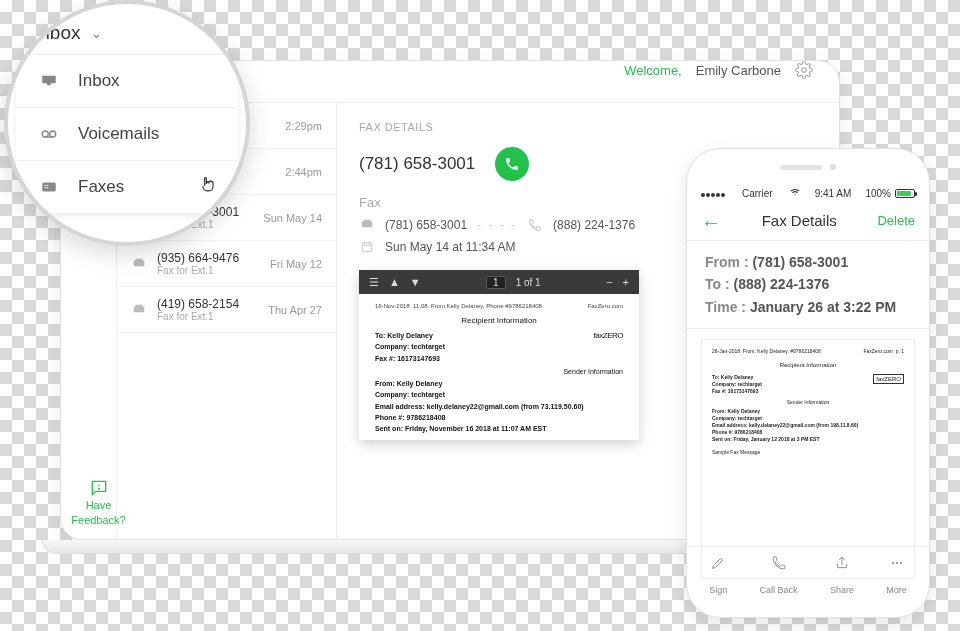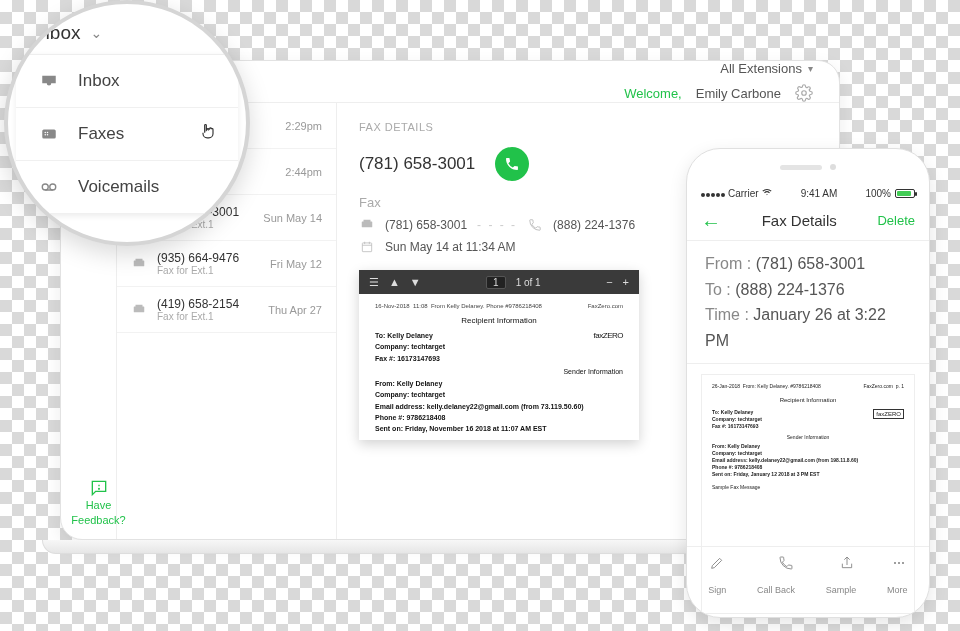--- a/index.html
+++ b/index.html
@@ -25,22 +25,22 @@
   }
   .laptop-base {
     position: absolute; top: 540px; left: 42px; width: 816px; height: 14px;
     background: linear-gradient(#f7f7f7,#e6e6e6);
     border-radius: 0 0 22px 22px;
     border: 1px solid #ddd; border-top: none;
   }
 
   
   .topbar {
-    display: flex; align-items: flex-end; justify-content: space-between;
-    height: 42px; padding: 0 26px; border-bottom: 1px solid #eee; font-size: 13px; color: #555; flex-direction: column;
+    display: flex; align-items: flex-start; justify-content: space-between;
+    height: 42px; padding: 0 26px; border-bottom: 1px solid #eee; font-size: 13px; color: #555;
   }
   .topbar-left { display: flex; gap: 24px; align-items: center; }
   .drop { display: inline-flex; align-items: center; gap: 6px; cursor: pointer; }
   .chev { font-size: 10px; color: #888; }
   .topbar-right { display: flex; align-items: center; gap: 14px; }
   .welcome { color: #21c24a; font-weight: 500; }
   .username { color: #555; }
   .gear { width: 18px; height: 18px; color: #aaa; }
   .gear svg { width: 100%; height: 100%; }
 
@@ -121,44 +121,44 @@
   .phone {
     position: absolute; top: 148px; left: 686px; width: 244px; height: 470px;
     background: #fff; border-radius: 34px; border: 1px solid #e0e0e0;
     box-shadow: 0 6px 18px rgba(0,0,0,.1);
     overflow: hidden;
   }
   .phone-top { height: 36px; display: flex; align-items: center; justify-content: center; }
   .speaker { width: 42px; height: 5px; background: #e4e4e4; border-radius: 3px; }
   .camera { width: 6px; height: 6px; background: #ddd; border-radius: 50%; margin-left: 8px; }
   .phone-status { display: flex; align-items: center; justify-content: space-between; padding: 2px 14px; font-size: 10px; color: #333; }
-  .phone-status .signal { display: flex; gap: 2px; align-items: center; }
+  .phone-status .signal { display: flex; gap: 16px; align-items: center; }
   .dots span { width: 4px; height: 4px; background: #333; border-radius: 50%; display: inline-block; margin-right: 1px; }
   .batt { display: flex; align-items: center; gap: 4px; }
   .batt .bar { width: 20px; height: 9px; border: 1px solid #333; border-radius: 2px; position: relative; }
   .batt .bar::after { content: ""; position: absolute; right: -3px; top: 2px; width: 2px; height: 4px; background: #333; border-radius: 1px; }
   .batt .fill { position: absolute; left: 1px; top: 1px; bottom: 1px; width: 14px; background: #42cc55; border-radius: 1px; }
 
   .phone-head { display: flex; align-items: center; justify-content: space-between; padding: 8px 14px; border-bottom: 1px solid #eee; }
   .phone-head .back { color: #21c24a; font-size: 20px; }
   .phone-head .title { font-size: 15px; color: #333; }
   .phone-head .del { color: #21c24a; font-size: 13px; }
 
-  .phone-meta { padding: 10px 18px; font-size: 16px; color: #555; border-bottom: 1px solid #eee; line-height: 1.6; }
+  .phone-meta { padding: 10px 18px; font-size: 14px; color: #555; border-bottom: 1px solid #eee; line-height: 1.6; font-weight: bold; }
   .phone-meta .k { color: #888; }
 
   .phone-doc { margin: 10px 14px; height: 240px; border: 1px solid #eee; font-size: 5px; padding: 8px 10px; font-family: "Courier New", monospace; color: #222; line-height: 1.4; overflow: hidden; }
   .phone-doc .topline { display: flex; justify-content: space-between; font-size: 5px; margin-bottom: 6px; }
   .phone-doc .riptitle { text-align: center; font-size: 6px; margin-bottom: 4px; }
   .phone-doc .senderlabel { text-align: center; font-size: 5px; margin: 4px 0 2px; }
   .phone-doc .brand { float: right; font-size: 6px; border: 1px solid #333; padding: 0 2px; }
   .phone-doc .msg { font-size: 5px; margin-top: 6px; }
 
   .phone-tabs { position: absolute; left: 0; right: 0; bottom: 14px; display: flex; justify-content: space-around; padding: 8px 6px; border-top: 1px solid #eee; }
-  .ptab { display: flex; flex-direction: column; align-items: flex-end; gap: 14px; font-size: 9px; color: #888; cursor: pointer; }
+  .ptab { display: flex; flex-direction: column; align-items: center; gap: 14px; font-size: 9px; color: #888; cursor: pointer; }
   .ptab .pic { width: 18px; height: 16px; color: #888; }
   .ptab svg { width: 100%; height: 100%; }
 </style>
 </head>
 <body>
 
 <div class="checker"></div>
 
 <div class="laptop">
 
@@ -352,39 +352,39 @@
     <span class="chev">⌄</span>
   </div>
   <div class="mag-list">
     <div class="mag-item">
       <span class="mic"><svg viewBox="0 0 24 24" fill="currentColor">
             <path d="M3 5h18v10h-6a3 3 0 0 1-6 0H3V5z"></path>
           </svg></span>
       <span>Inbox</span>
     </div>
     <div class="mag-item">
+      <span class="mic"><svg viewBox="0 0 24 24" fill="none" stroke="currentColor" stroke-width="1.8">
+            <circle cx="7" cy="12" r="4"></circle>
+            <circle cx="17" cy="12" r="4"></circle>
+            <path d="M7 16h10"></path>
+          </svg></span>
+      <span>Voicemails</span>
+    </div>
+    <div class="mag-item">
       <span class="mic"><svg viewBox="0 0 24 24" fill="currentColor">
             <rect x="3" y="6" width="18" height="12" rx="2"></rect>
             <circle cx="7" cy="10" r="1" fill="#fff"></circle>
             <circle cx="10" cy="10" r="1" fill="#fff"></circle>
             <circle cx="7" cy="13" r="1" fill="#fff"></circle>
             <circle cx="10" cy="13" r="1" fill="#fff"></circle>
           </svg></span>
       <span>Faxes</span>
       <span class="pointer"><svg viewBox="0 0 24 24" fill="none" stroke="currentColor" stroke-width="1.4">
             <path d="M8 13V4a1 1 0 0 1 2 0v6l1-1a1 1 0 0 1 2 0l1-1a1 1 0 0 1 2 0l1 0a1 1 0 0 1 1 1v5a5 5 0 0 1-5 5h-2a5 5 0 0 1-5-5l0-1"></path>
           </svg></span>
-    </div>
-    <div class="mag-item">
-      <span class="mic"><svg viewBox="0 0 24 24" fill="none" stroke="currentColor" stroke-width="1.8">
-            <circle cx="7" cy="12" r="4"></circle>
-            <circle cx="17" cy="12" r="4"></circle>
-            <path d="M7 16h10"></path>
-          </svg></span>
-      <span>Voicemails</span>
     </div>
   </div>
 </div>
 
 <div class="phone">
   <div class="phone-top">
     <div class="speaker"></div>
       <div class="camera"></div>
   </div>
   <div class="phone-status">
@@ -443,21 +443,21 @@
     <div class="ptab">
       <span class="pic"><svg viewBox="0 0 24 24" fill="none" stroke="currentColor" stroke-width="1.4">
             <path d="M6.6 10.8a15 15 0 0 0 6.6 6.6l2.2-2.2a1 1 0 0 1 1-.25 11 11 0 0 0 3.5.56 1 1 0 0 1 1 1V20a1 1 0 0 1-1 1A17 17 0 0 1 3 4a1 1 0 0 1 1-1h3.5a1 1 0 0 1 1 1 11 11 0 0 0 .56 3.5 1 1 0 0 1-.25 1l-2.2 2.3z"></path>
           </svg></span>
       <span>Call Back</span>
     </div>
     <div class="ptab">
       <span class="pic"><svg viewBox="0 0 24 24" fill="none" stroke="currentColor" stroke-width="1.4">
             <path d="M12 3v12M8 7l4-4 4 4M5 13v6h14v-6"></path>
           </svg></span>
-      <span>Sample</span>
+      <span>Share</span>
     </div>
     <div class="ptab">
       <span class="pic"><svg viewBox="0 0 24 24" fill="currentColor">
             <circle cx="6" cy="12" r="1.6"></circle>
             <circle cx="12" cy="12" r="1.6"></circle>
             <circle cx="18" cy="12" r="1.6"></circle>
           </svg></span>
       <span>More</span>
     </div>
   </div>

